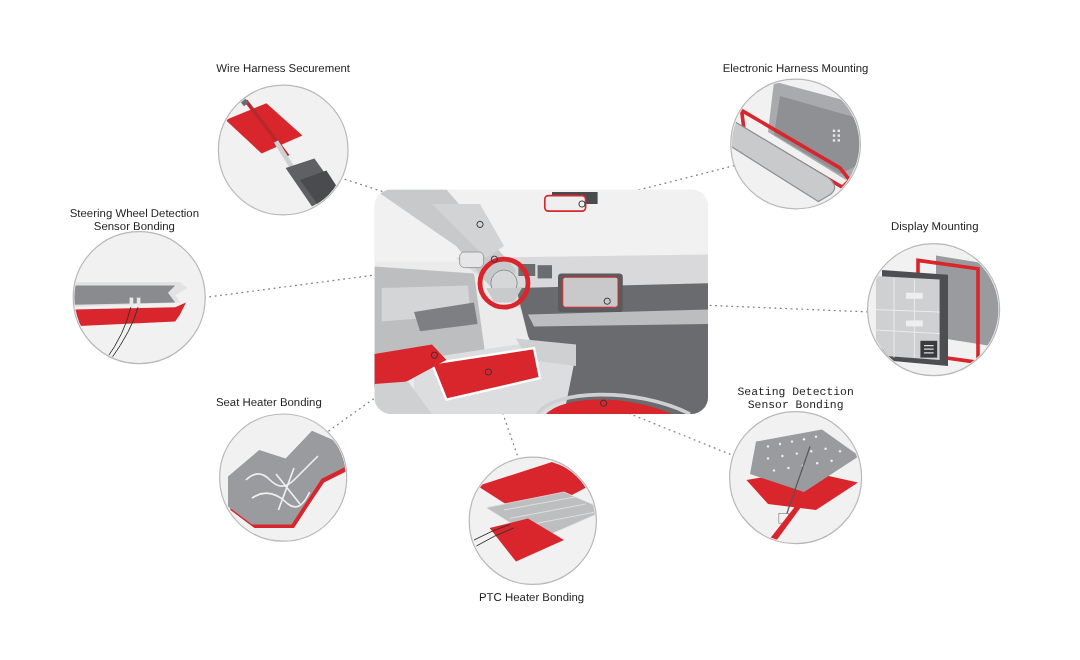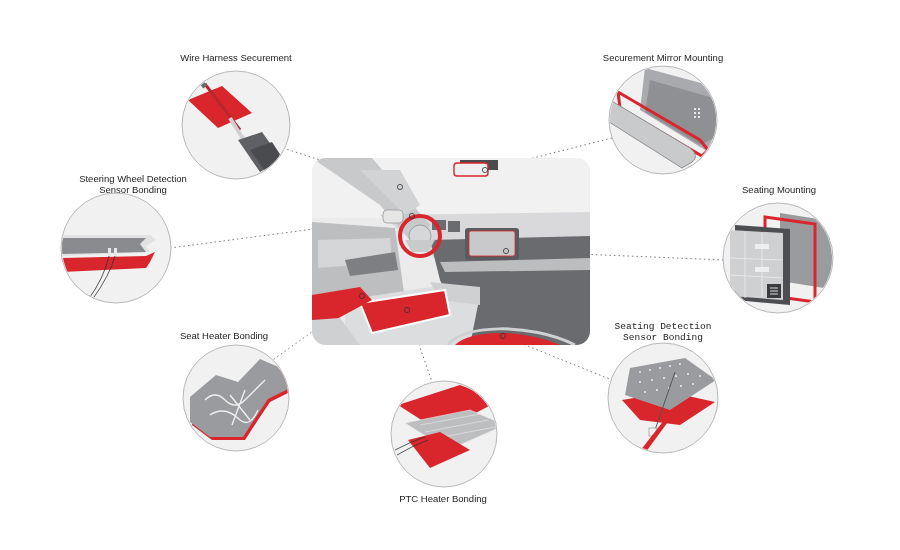--- a/index.html
+++ b/index.html
@@ -9,26 +9,26 @@
     .label { position: absolute; font-size: 9.5px; color: #222; text-align: center;
              line-height: 11px; white-space: nowrap; transform: translateX(-50%); }
     svg { position: absolute; left: 0; top: 0; }
   </style>
 </head>
 <body>
 
 <div class="stage">
 
   <div class="label" style="left:236px; top:52px;">Wire Harness Securement</div>
-  <div class="label" style="left:663px; top:52px;">Securement Mirror Mounting</div>
-  <div class="label" style="left:133px; top:173px;">
+  <div class="label" style="left:663px; top:52px;">Electronic Harness Mounting</div>
+  <div class="label" style="left:112px; top:173px;">
     <div>Steering Wheel Detection</div>
     <div>Sensor Bonding</div>
   </div>
-  <div class="label" style="left:779px; top:184px;">Seating Mounting</div>
+  <div class="label" style="left:779px; top:184px;">Display Mounting</div>
   <div class="label" style="left:224px; top:330px;">Seat Heater Bonding</div>
   <div class="label" style="left:443px; top:493px;text-align:center;">PTC Heater Bonding</div>
   <div class="label" style="left:663px; top:321px;font-family:Liberation Mono, monospace;">
     <div>Seating Detection</div>
     <div>Sensor Bonding</div>
   </div>
 
   <svg width="900" height="550" viewBox="0 0 900 550">
     <defs>
       <clipPath id="cp-wire">

